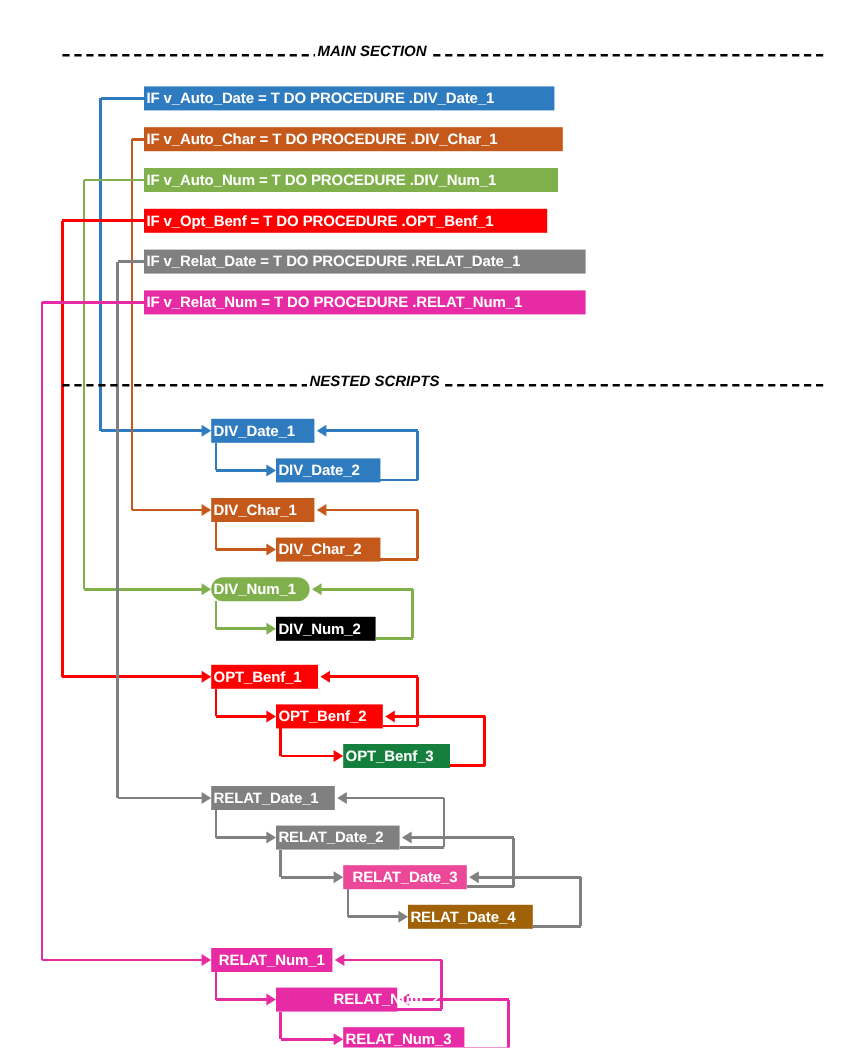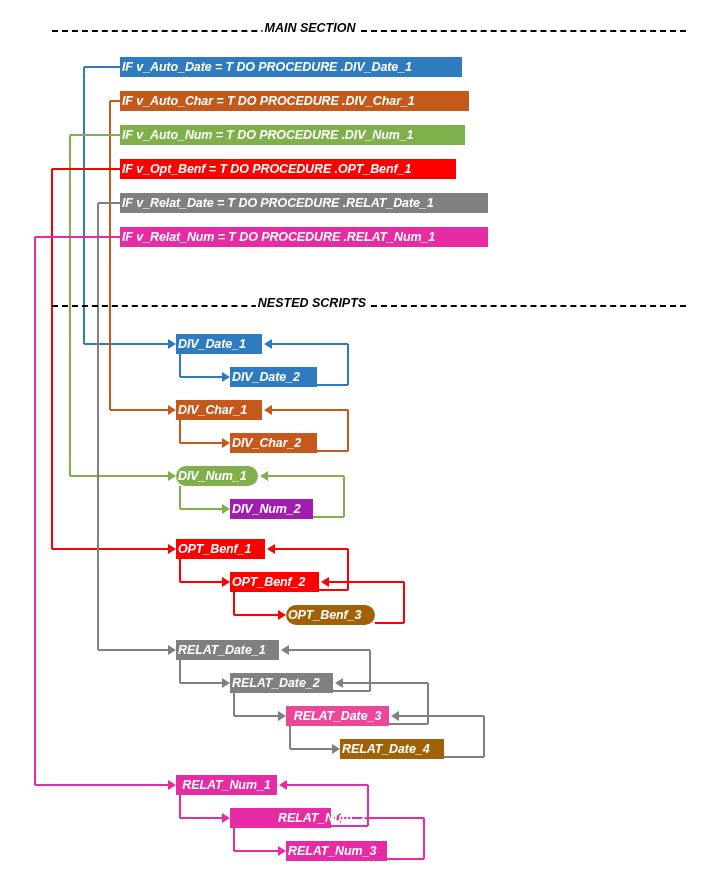--- a/index.html
+++ b/index.html
@@ -1,22 +1,22 @@
 <!DOCTYPE html>
 <html><head>
 <meta charset="utf-8">
 <style>
   html,body{margin:0;padding:0;background:#ffffff;}
   body{width:702px;height:873px;position:relative;overflow:hidden;
        font-family:"Liberation Sans","DejaVu Sans",sans-serif;}
-  #canvas{position:absolute;left:0;top:0;width:702px;height:764px;}
+  #canvas{position:absolute;left:0;top:15px;width:702px;height:764px;}
   svg.wires{position:absolute;left:0;top:0;width:702px;height:873px;pointer-events:none;}
   .node{position:absolute;color:#ffffff;font-weight:bold;font-size:12.5px;
         line-height:20px;height:20px;white-space:nowrap;letter-spacing:-0.1px;
-        padding:0 2px;box-sizing:border-box;z-index:5;font-style:italic;}
+        padding:0 2px;box-sizing:border-box;z-index:5;}
   .node.ifrow{font-size:12.5px;}
   .sec-label{position:absolute;z-index:6;font-style:italic;font-weight:bold;
              font-size:12.5px;color:#000;background:#fff;padding:0 2px;white-space:nowrap;}
   .sec-rule{position:absolute;border-top:2px dashed #000;z-index:4;}
 </style>
 </head>
 <body>
 
 <div id="canvas">
 
@@ -138,24 +138,24 @@
       <div class="node ifrow" style="left: 120px; top: 91px; width: 349px; background: rgb(196, 89, 27);">IF v_Auto_Char = T DO PROCEDURE .DIV_Char_1</div>
       <div class="node ifrow" style="left: 120px; top: 125px; width: 345px; background: rgb(127, 176, 75);">IF v_Auto_Num = T DO PROCEDURE .DIV_Num_1</div>
       <div class="node ifrow" style="left: 120px; top: 159px; width: 336px; background: rgb(255, 0, 0);">IF v_Opt_Benf = T DO PROCEDURE .OPT_Benf_1</div>
       <div class="node ifrow" style="left: 120px; top: 193px; width: 368px; background: rgb(128, 128, 128);">IF v_Relat_Date = T DO PROCEDURE .RELAT_Date_1</div>
       <div class="node ifrow" style="left: 120px; top: 227px; width: 368px; background: rgb(230, 43, 164);">IF v_Relat_Num = T DO PROCEDURE .RELAT_Num_1</div>
       <div class="node" style="left: 176px; top: 334px; width: 86px; background: rgb(46, 123, 191);">DIV_Date_1</div>
       <div class="node" style="left: 230px; top: 367px; width: 87px; background: rgb(46, 123, 191);">DIV_Date_2</div>
       <div class="node" style="left: 176px; top: 400px; width: 86px; background: rgb(196, 89, 27);">DIV_Char_1</div>
       <div class="node" style="left: 230px; top: 433px; width: 87px; background: rgb(196, 89, 27);">DIV_Char_2</div>
       <div class="node" style="left: 176px; top: 466px; width: 82px; background: rgb(127, 176, 75); border-radius: 10px;">DIV_Num_1</div>
-      <div class="node" style="left: 230px; top: 499px; width: 83px; background: #a21caf;">DIV_Num_2</div>
+      <div class="node" style="left: 230px; top: 499px; width: 83px; background: #000000;">DIV_Num_2</div>
       <div class="node" style="left: 176px; top: 539px; width: 89px; background: rgb(255, 0, 0);">OPT_Benf_1</div>
       <div class="node" style="left: 230px; top: 572px; width: 89px; background: rgb(255, 0, 0);">OPT_Benf_2</div>
-      <div class="node" style="left: 286px; top: 605px; width: 89px; background: #a16207; border-radius: 10px;">OPT_Benf_3</div>
+      <div class="node" style="left: 286px; top: 605px; width: 89px; background: #15803d;">OPT_Benf_3</div>
       <div class="node" style="left: 176px; top: 640px; width: 103px; background: rgb(128, 128, 128);">RELAT_Date_1</div>
       <div class="node" style="left: 230px; top: 673px; width: 103px; background: rgb(128, 128, 128);">RELAT_Date_2</div>
       <div class="node" style="left: 286px; top: 706px; width: 103px; background: #ec4899; text-align: center;">RELAT_Date_3</div>
       <div class="node" style="left: 340px; top: 739px; width: 104px; background: #a16207;">RELAT_Date_4</div>
       <div class="node" style="left: 176px; top: 775px; width: 101px; background: rgb(230, 43, 164); text-align: center;">RELAT_Num_1</div>
       <div class="node" style="left: 230px; top: 808px; width: 101px; background: rgb(230, 43, 164); padding-left: 48px;">RELAT_Num_2</div>
       <div class="node" style="left: 286px; top: 841px; width: 101px; background: rgb(230, 43, 164);">RELAT_Num_3</div>
     </div>
 </div>
 

